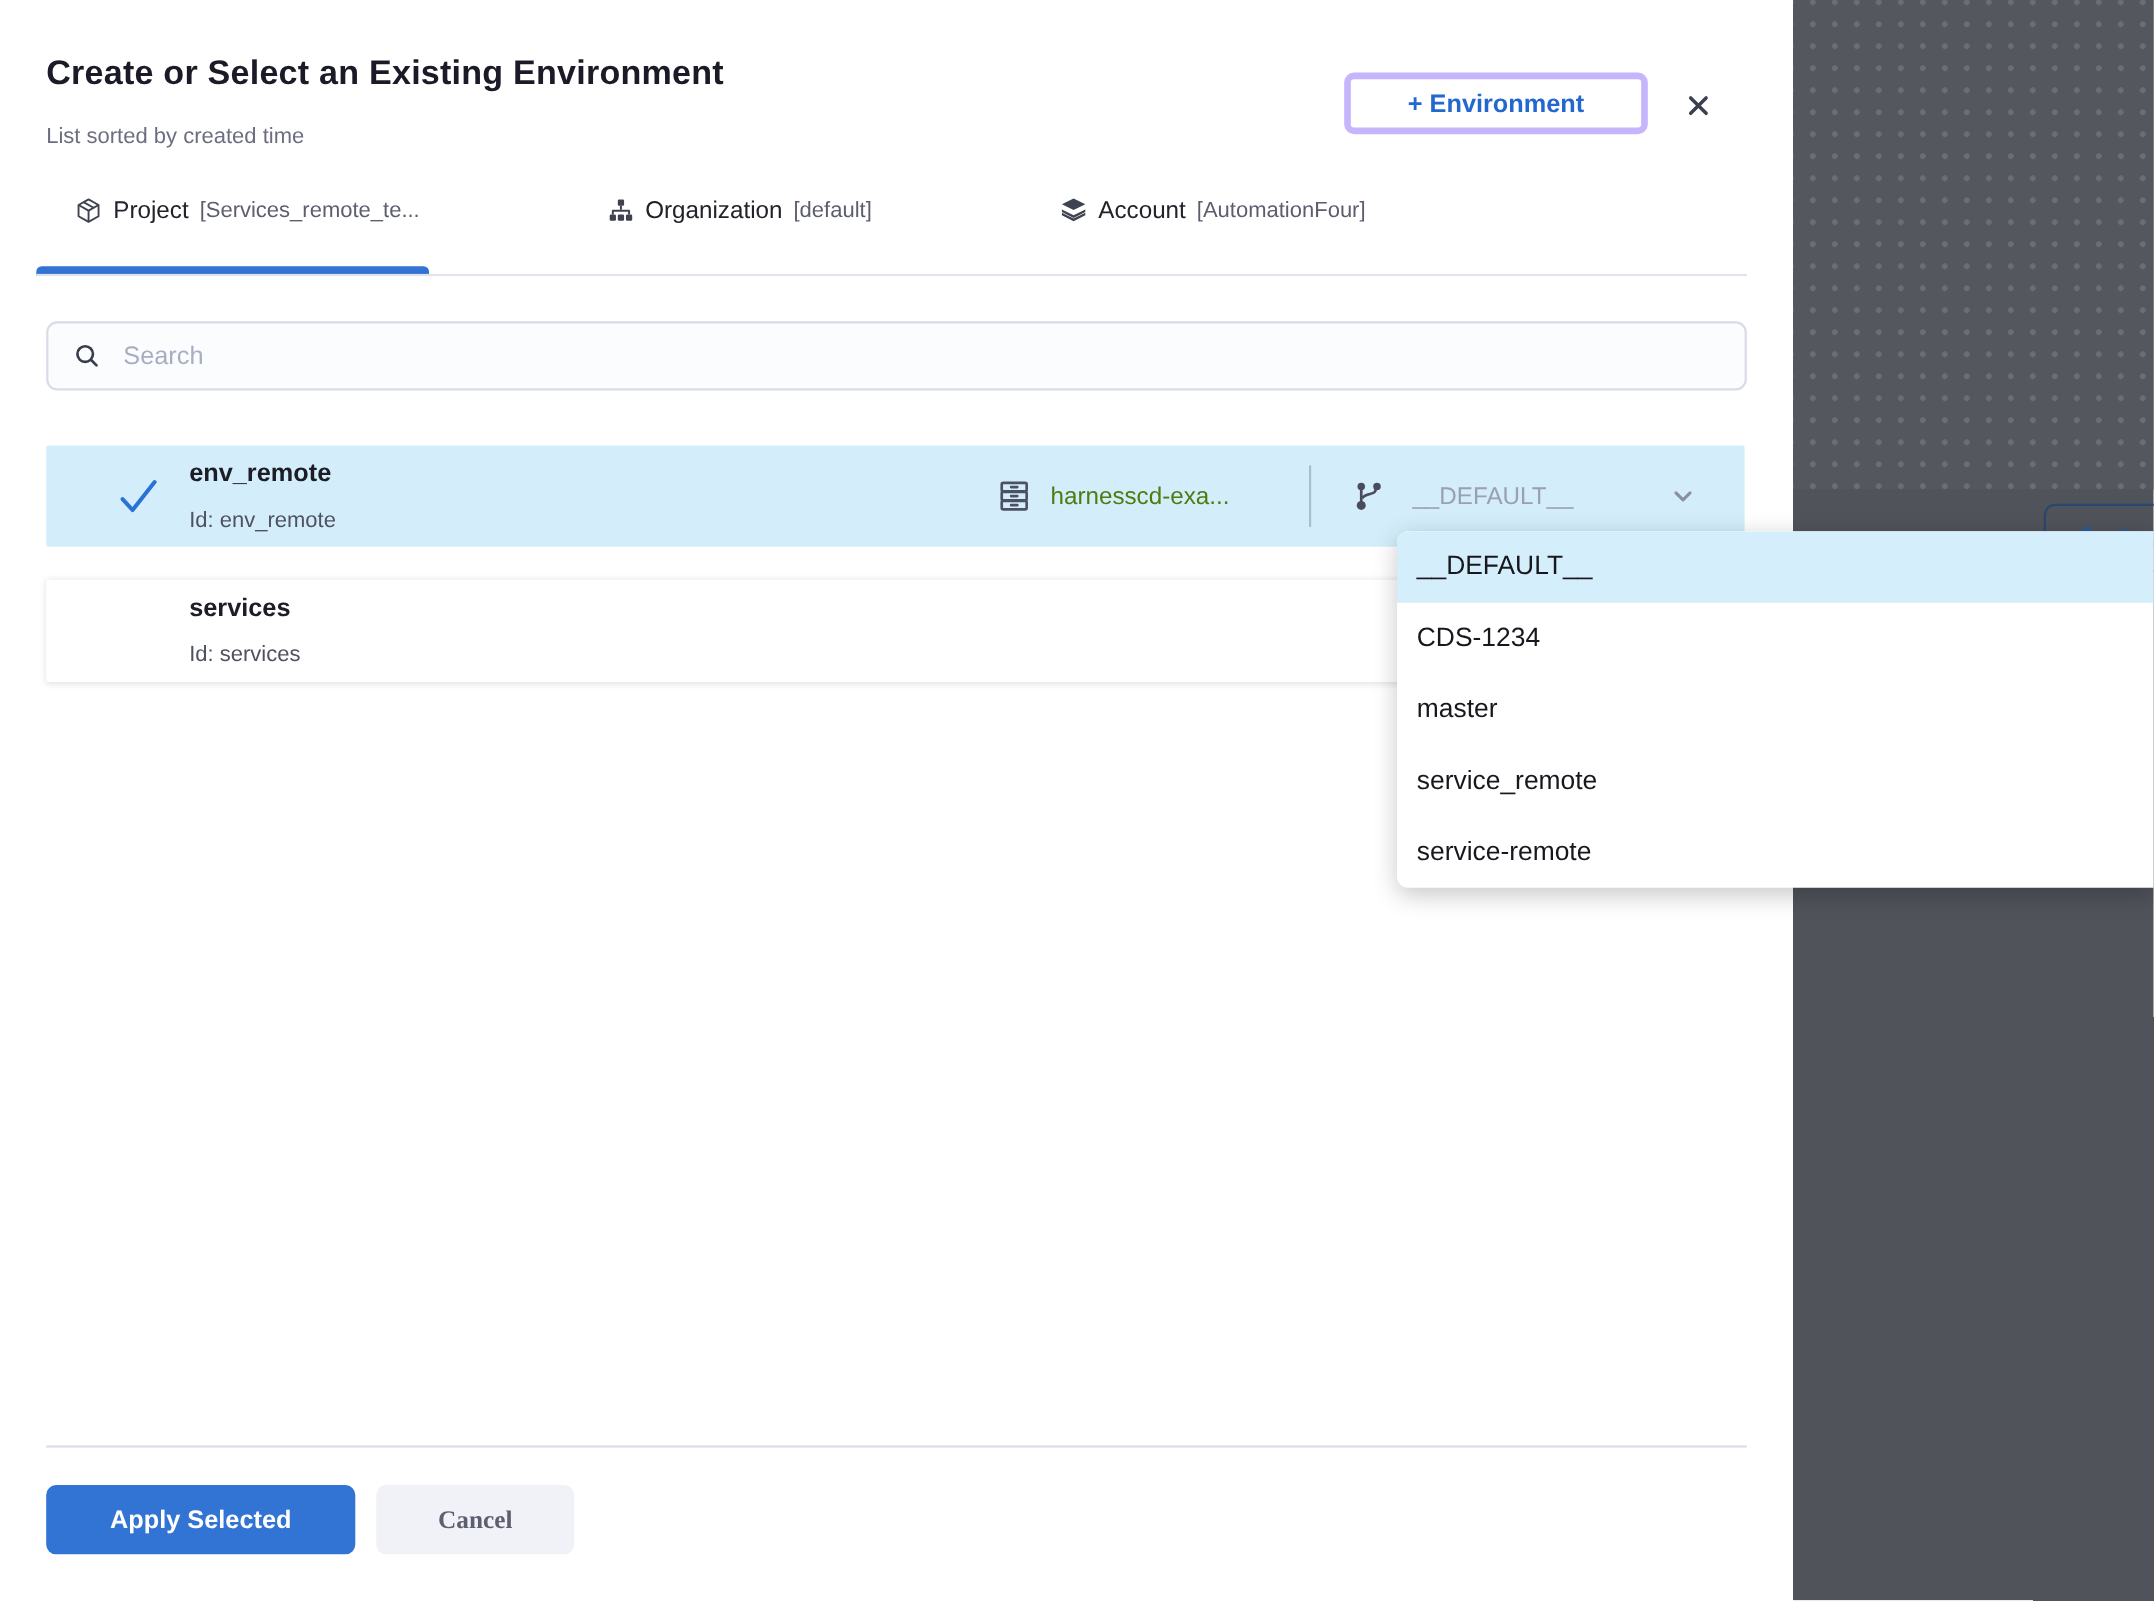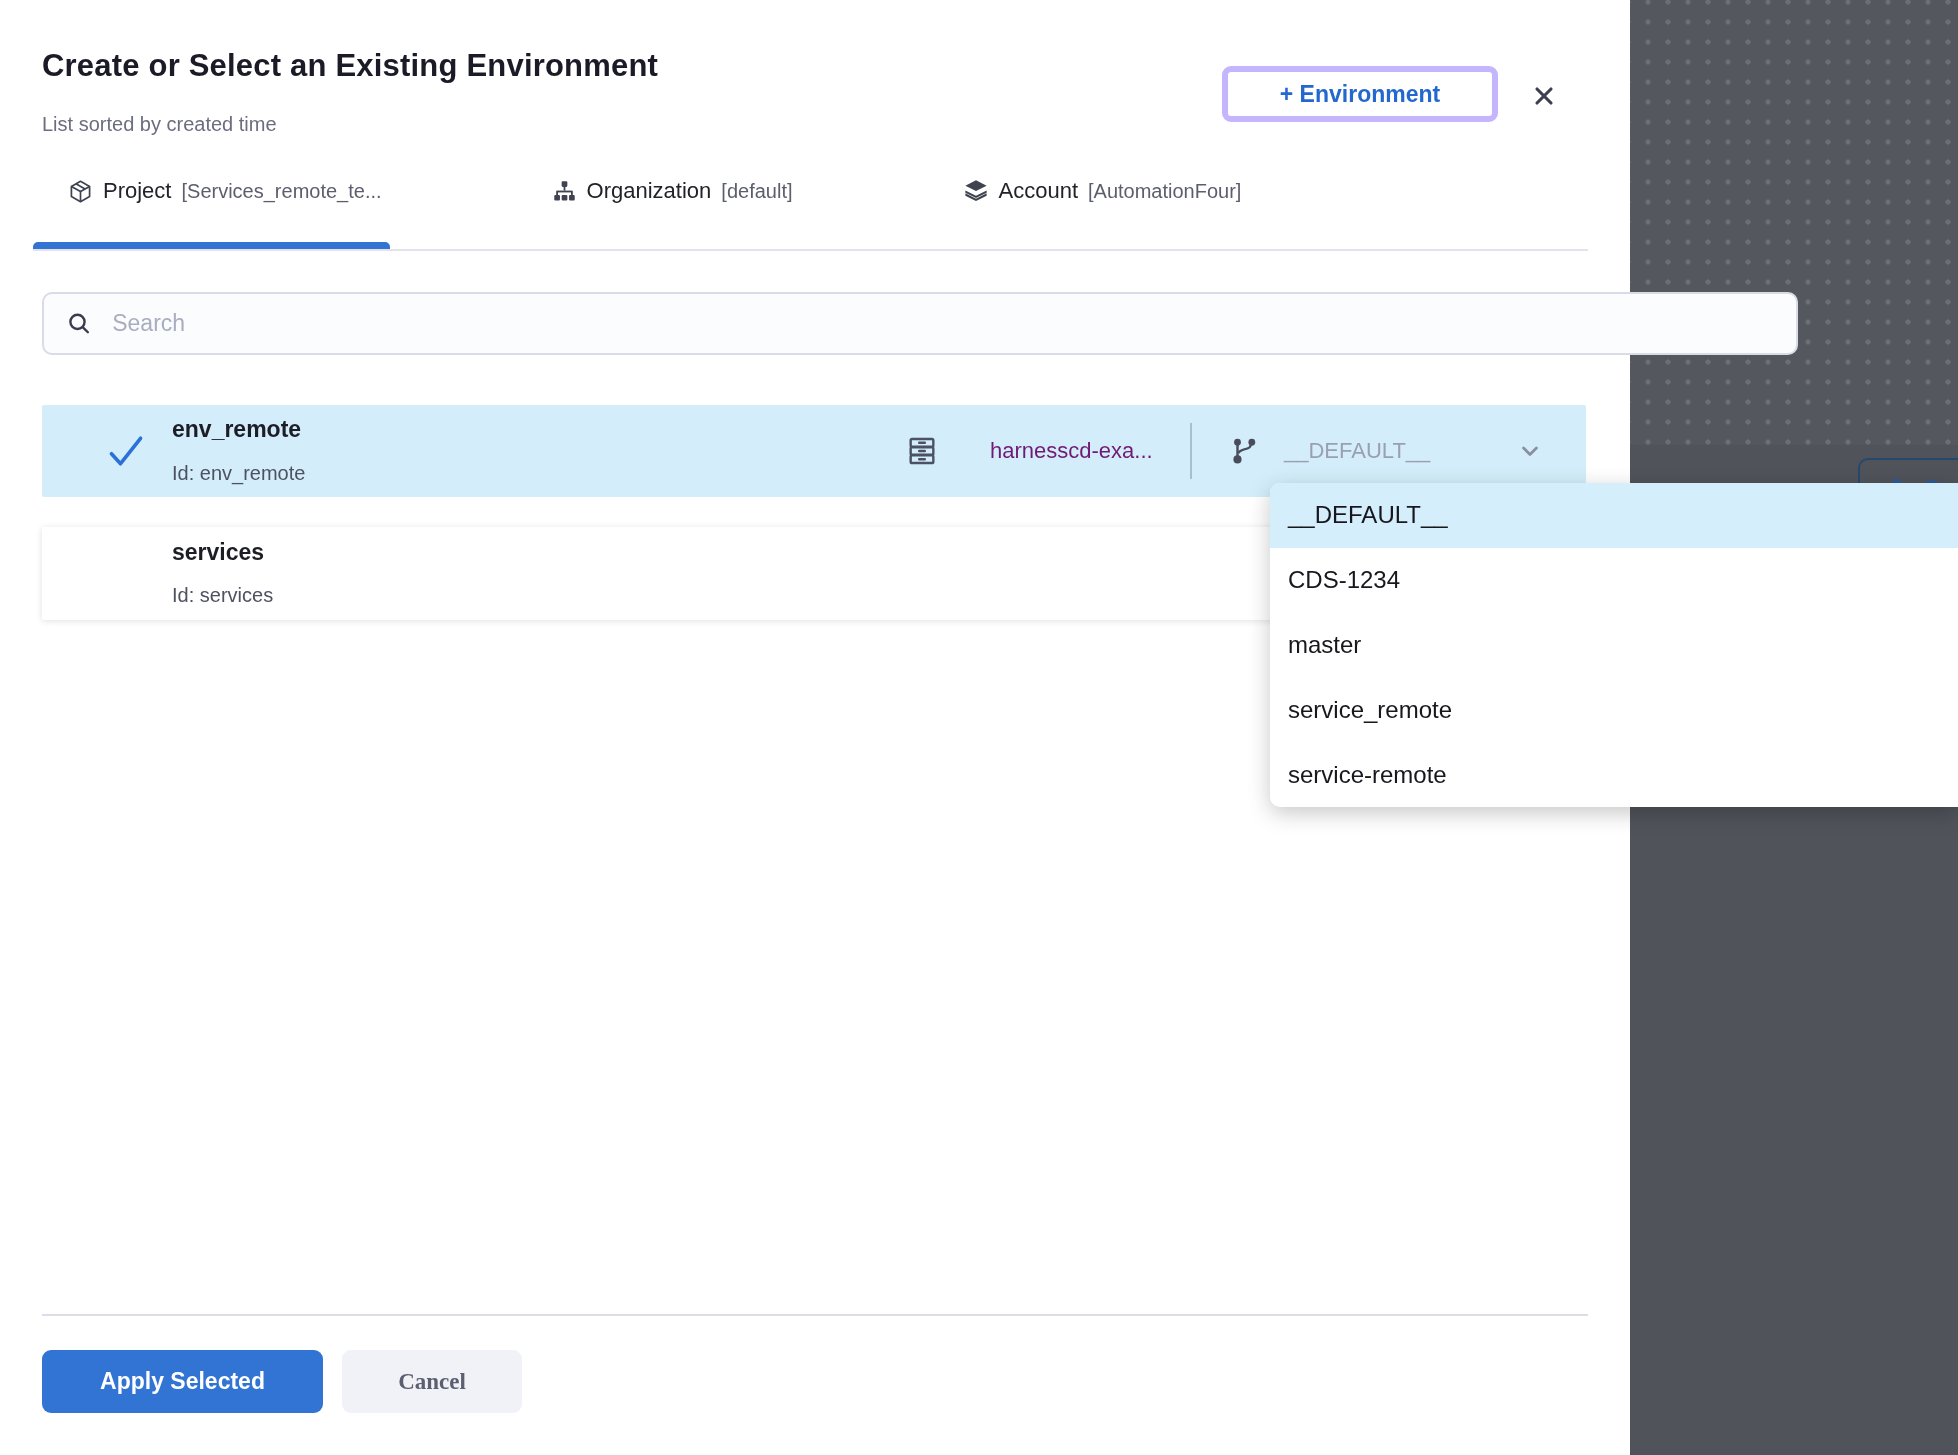--- a/index.html
+++ b/index.html
@@ -65,21 +65,21 @@
   .tab-underline{
     position:absolute;left:33px;top:242px;width:357px;height:9px;
     background:#3273d4;border-radius:5px 5px 0 0;
   }
   .tabs-baseline{
     position:absolute;left:33px;top:249px;width:1555px;height:2px;background:#e2e3ec;
   }
 
   
   .search-box{
-    position:absolute;left:42px;top:292px;width:1756px;height:63px;box-sizing:border-box;
+    position:absolute;left:42px;top:292px;width:1546px;height:63px;box-sizing:border-box;
     border:2px solid #d9dbe7;border-radius:10px;background:#fbfcfe;
     display:flex;align-items:center;gap:18px;padding:0 22px;
   }
   .search-box input{
     border:none;outline:none;background:transparent;font-size:23px;color:#30323f;width:100%;
     font-family:inherit;
   }
   .search-box input::placeholder{color:#a9adc0;}
 
   
@@ -88,21 +88,21 @@
   }
   .env-row.selected{top:405px;background:#d3eefa;}
   .env-row.plain{
     top:527px;background:#ffffff;box-shadow:0 1px 6px rgba(40,41,61,0.14);height:93px;
   }
   .env-check{position:absolute;left:62px;top:50%;transform:translateY(-50%);}
   .env-texts{position:absolute;left:130px;top:50%;transform:translateY(-50%);}
   .env-name{font-size:23px;font-weight:bold;color:#1d1d26;line-height:1.3;}
   .env-id{font-size:20px;color:#4e5160;line-height:1.4;margin-top:14px;}
   .repo-group{position:absolute;left:863px;top:50%;transform:translateY(-50%);display:flex;align-items:center;gap:16px;}
-  .repo-name{font-size:22px;color:#701a75;margin-left:35px;}
+  .repo-name{font-size:22px;color:#4d7c0f;}
   .row-vdivider{position:absolute;left:1148px;top:18px;height:56px;width:1.5px;background:#a8bfcd;}
   .branch-group{position:absolute;left:1188px;top:50%;transform:translateY(-50%);display:flex;align-items:center;cursor:pointer;}
   .branch-label{font-size:22px;color:#9aa0b2;margin-left:24px;width:188px;}
   .branch-chevron{margin-left:44px;}
 
   
   .dropdown{
     position:absolute;left:1270px;top:483px;width:688px;height:324px;
     background:#ffffff;border-radius:10px 0 0 10px;z-index:50;
     box-shadow:0 6px 22px rgba(0,0,0,0.22);overflow:hidden;

